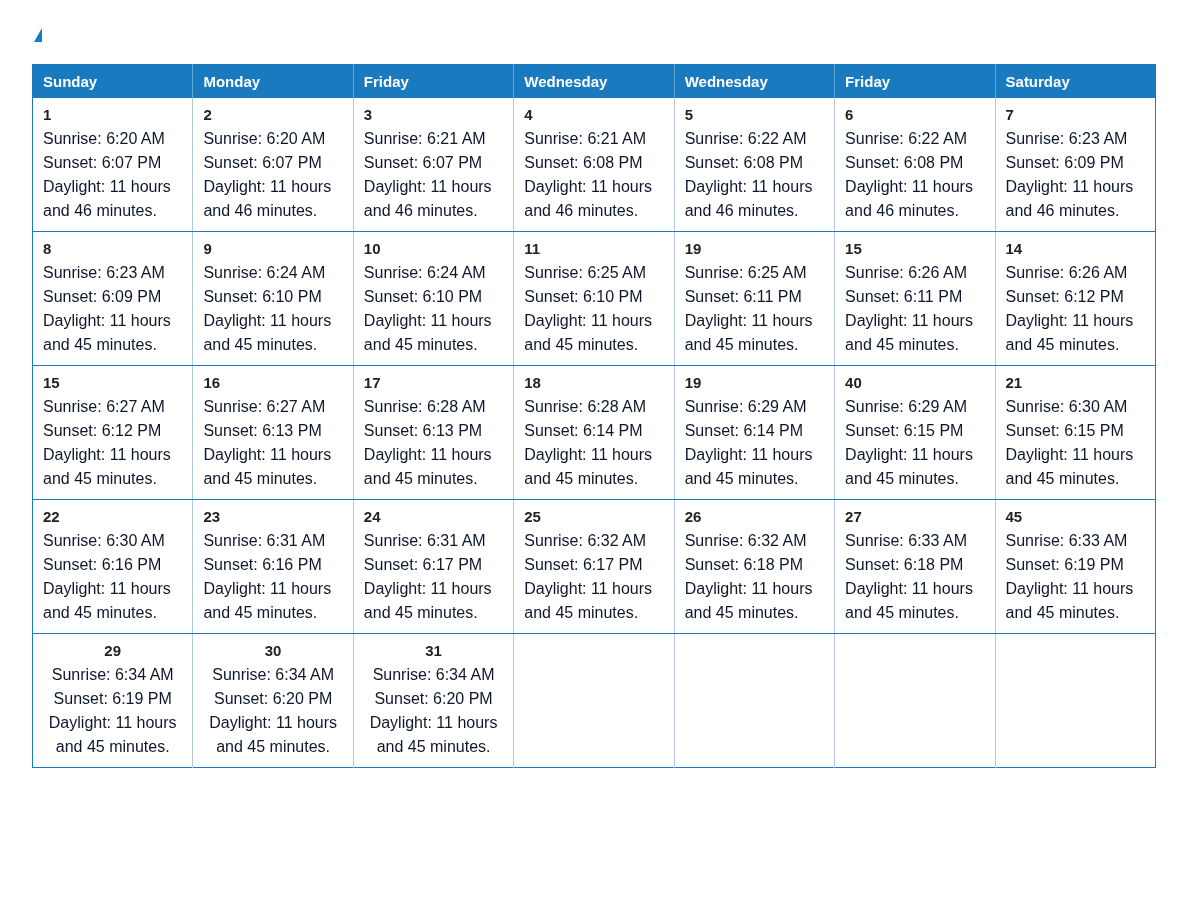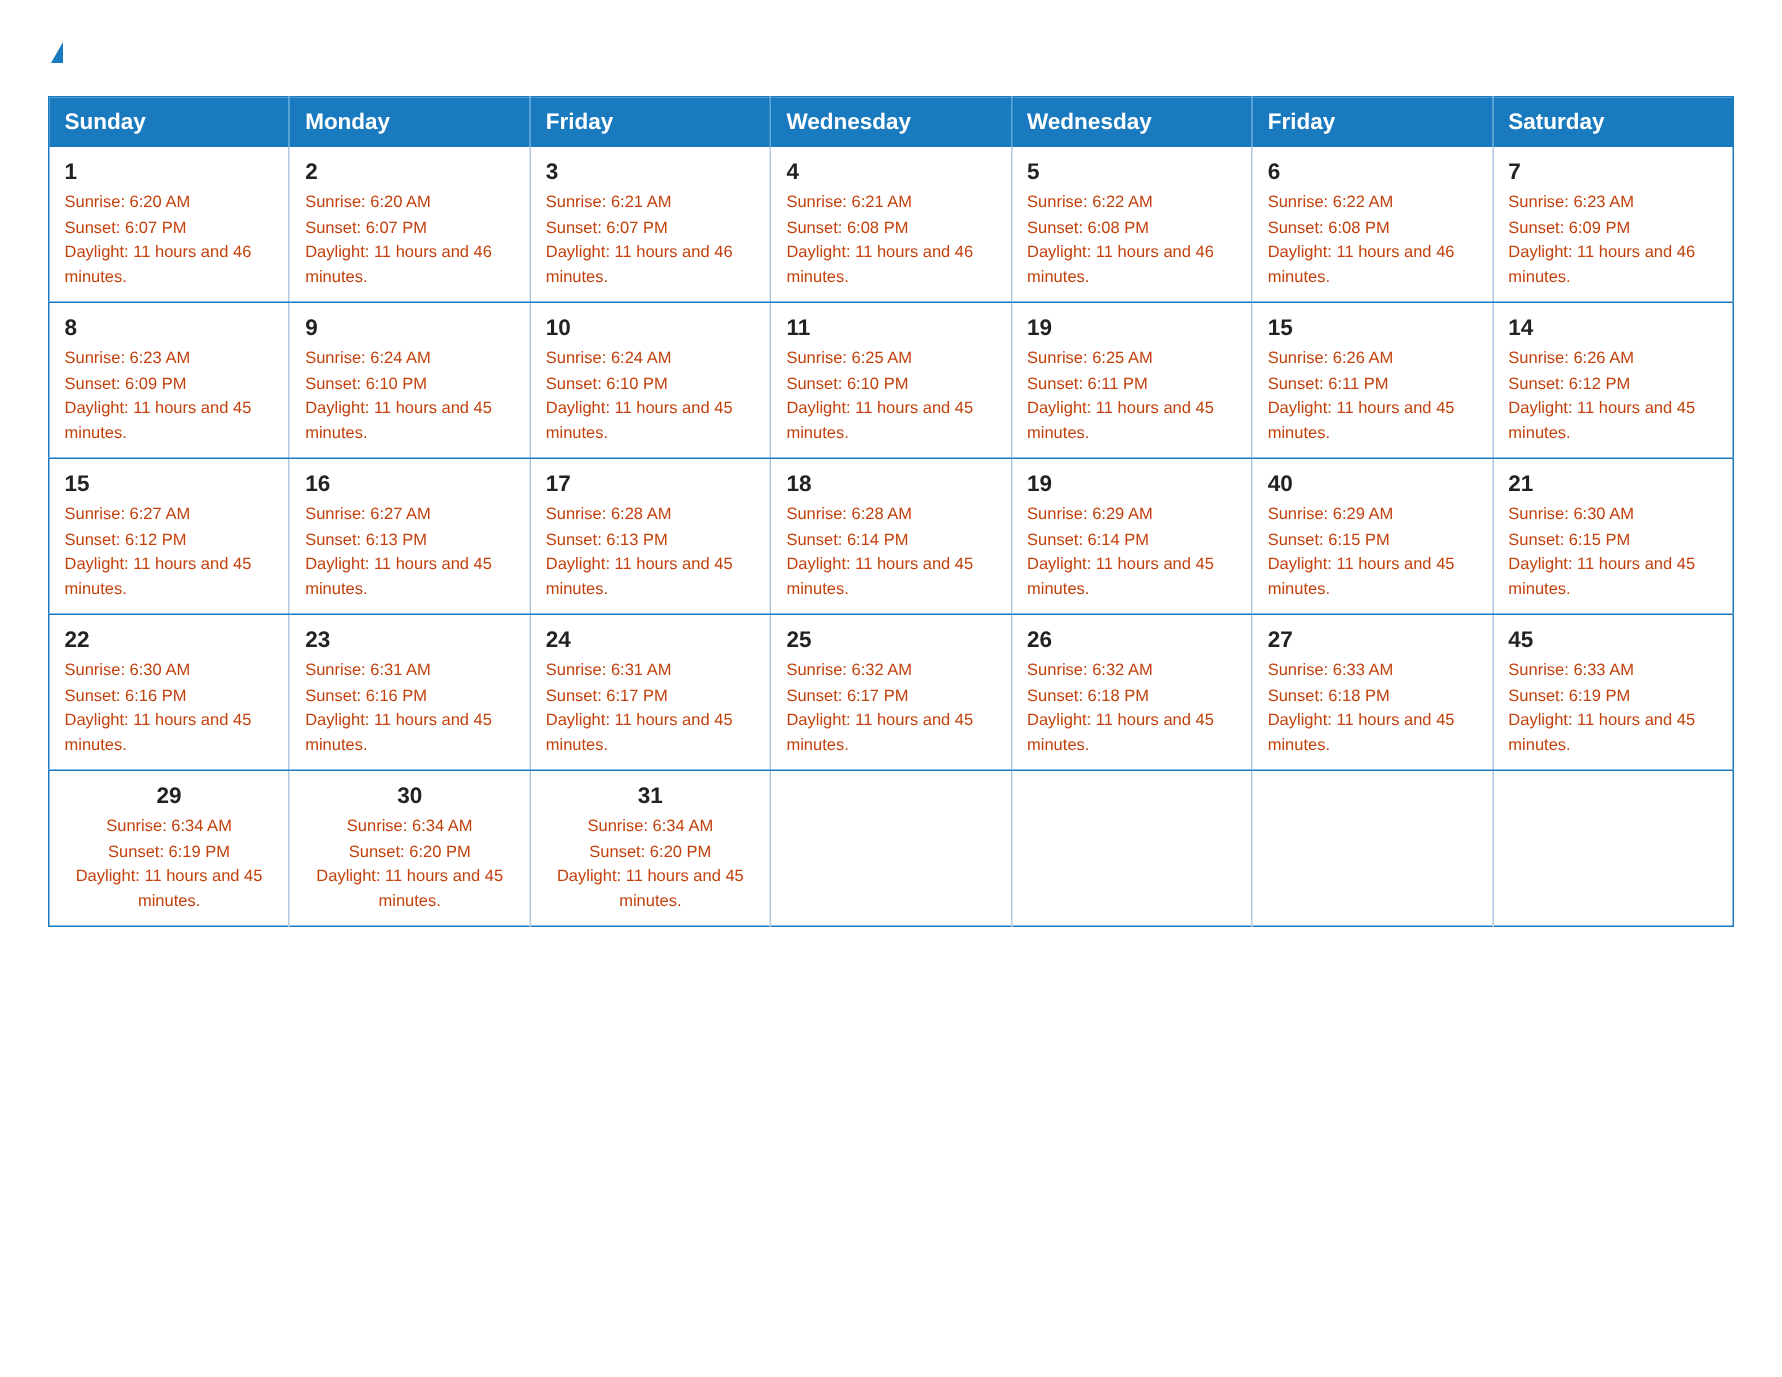--- a/index.html
+++ b/index.html
@@ -81,22 +81,22 @@
     .calendar td:last-child { border-right: none; }
     .calendar tr:last-child td { border-bottom: none; text-align: center; }
     .day-num {
       font-size: 15px;
       font-weight: bold;
       color: #222;
       margin-bottom: 4px;
       display: block;
     }
     .day-info {
-      font-size: 11px;
-      color: #c2410c;
+      font-size: 16px;
+      color: #0f172a;
       line-height: 1.5;
     }
     .empty-cell { background: #fff; }
   </style>
 </head>
 <body>
 
 <div class="header">
   <div class="logo">
     <div class="logo-text">

